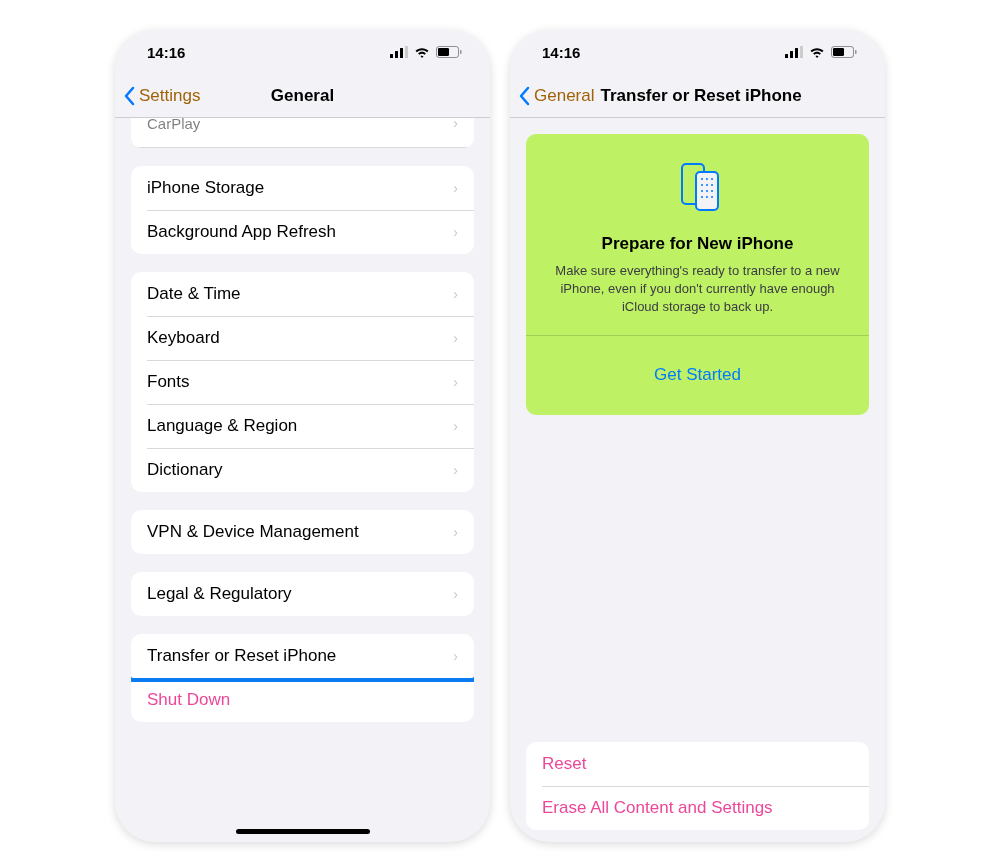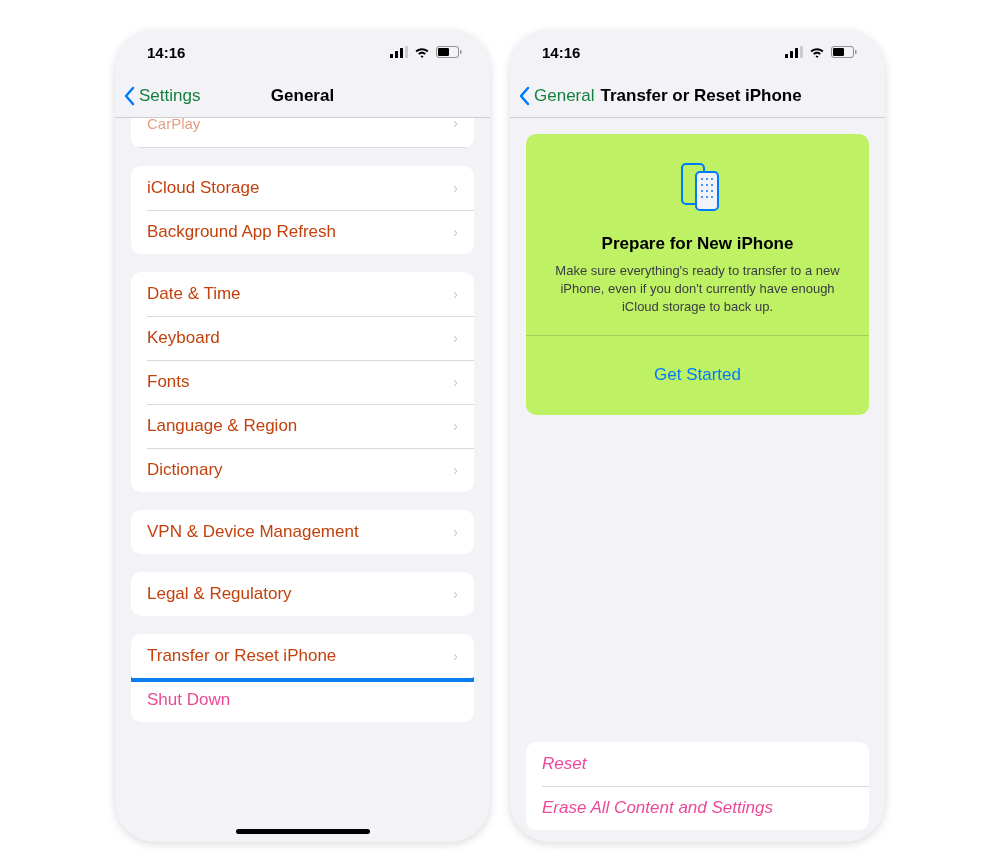--- a/index.html
+++ b/index.html
@@ -41,21 +41,21 @@
       display: flex;
       align-items: center;
       padding: 0 8px;
       background: #f2f2f7;
       position: relative;
       border-bottom: 0.5px solid rgba(0,0,0,0.15);
     }
     .nav-back {
       display: flex;
       align-items: center;
-      color: #15803d;
+      color: #a16207;
       font-size: 17px;
       cursor: pointer;
     }
     .nav-title {
       position: absolute;
       left: 50%;
       transform: translateX(-50%);
       font-size: 17px;
       font-weight: 600;
       color: #000;
@@ -95,21 +95,21 @@
       content: '';
       position: absolute;
       top: 0;
       left: 16px;
       right: 0;
       height: 0.5px;
       background: rgba(0,0,0,0.15);
     }
     .row-label {
       font-size: 17px;
-      color: #c2410c;
+      color: #000000;
     }
     .row-label.link { color: #ec4899; }
     .chevron {
       color: #c7c7cc;
       font-size: 14px;
     }
     .highlight-box {
       position: absolute;
       border: 4px solid #0a7bf0;
       border-radius: 6px;
@@ -152,21 +152,20 @@
       cursor: pointer;
     }
     .bottom-group {
       position: absolute;
       bottom: 12px;
       left: 16px;
       right: 16px;
       background: #fff;
       border-radius: 10px;
       overflow: hidden;
-      font-style: italic;
     }
     .home-indicator {
       position: absolute;
       bottom: 8px;
       left: 50%;
       transform: translateX(-50%);
       width: 134px;
       height: 5px;
       background: #000;
       border-radius: 3px;
@@ -211,21 +210,21 @@
   <div class="content">
     <div class="group first-partial">
       <div class="row partial-top">
         <span class="row-label" style="opacity:0.5;font-size:15px;margin-top:-10px">CarPlay</span>
         <span class="chevron" style="margin-top:-10px">›</span>
       </div>
     </div>
 
     <div class="group">
       <div class="row">
-        <span class="row-label">iCloud Storage</span>
+        <span class="row-label">iPhone Storage</span>
         <span class="chevron">›</span>
       </div>
       <div class="row">
         <span class="row-label">Background App Refresh</span>
         <span class="chevron">›</span>
       </div>
     </div>
 
     <div class="group">
       <div class="row">

